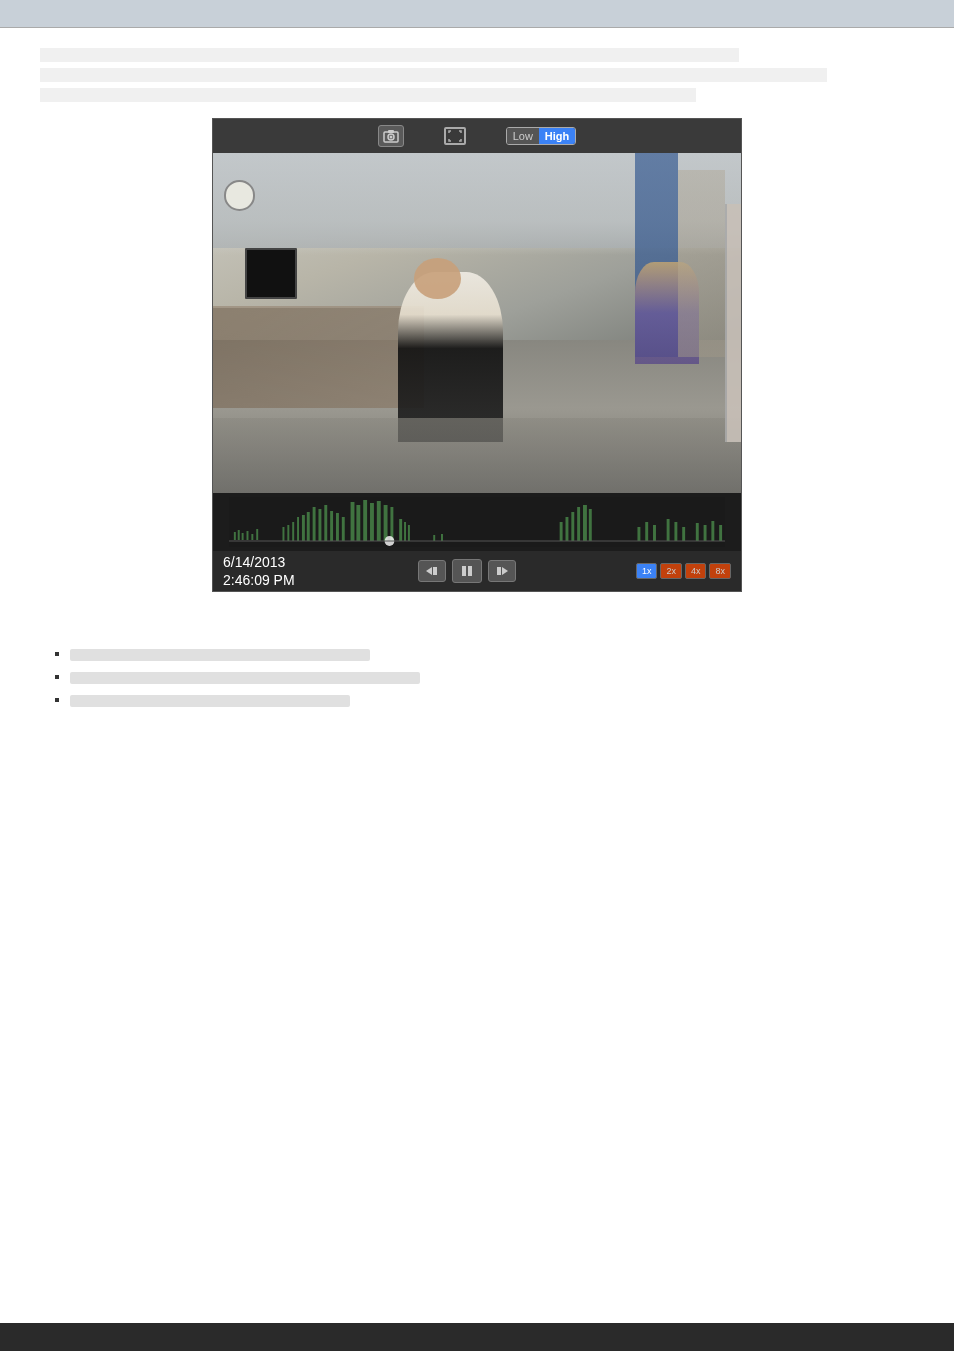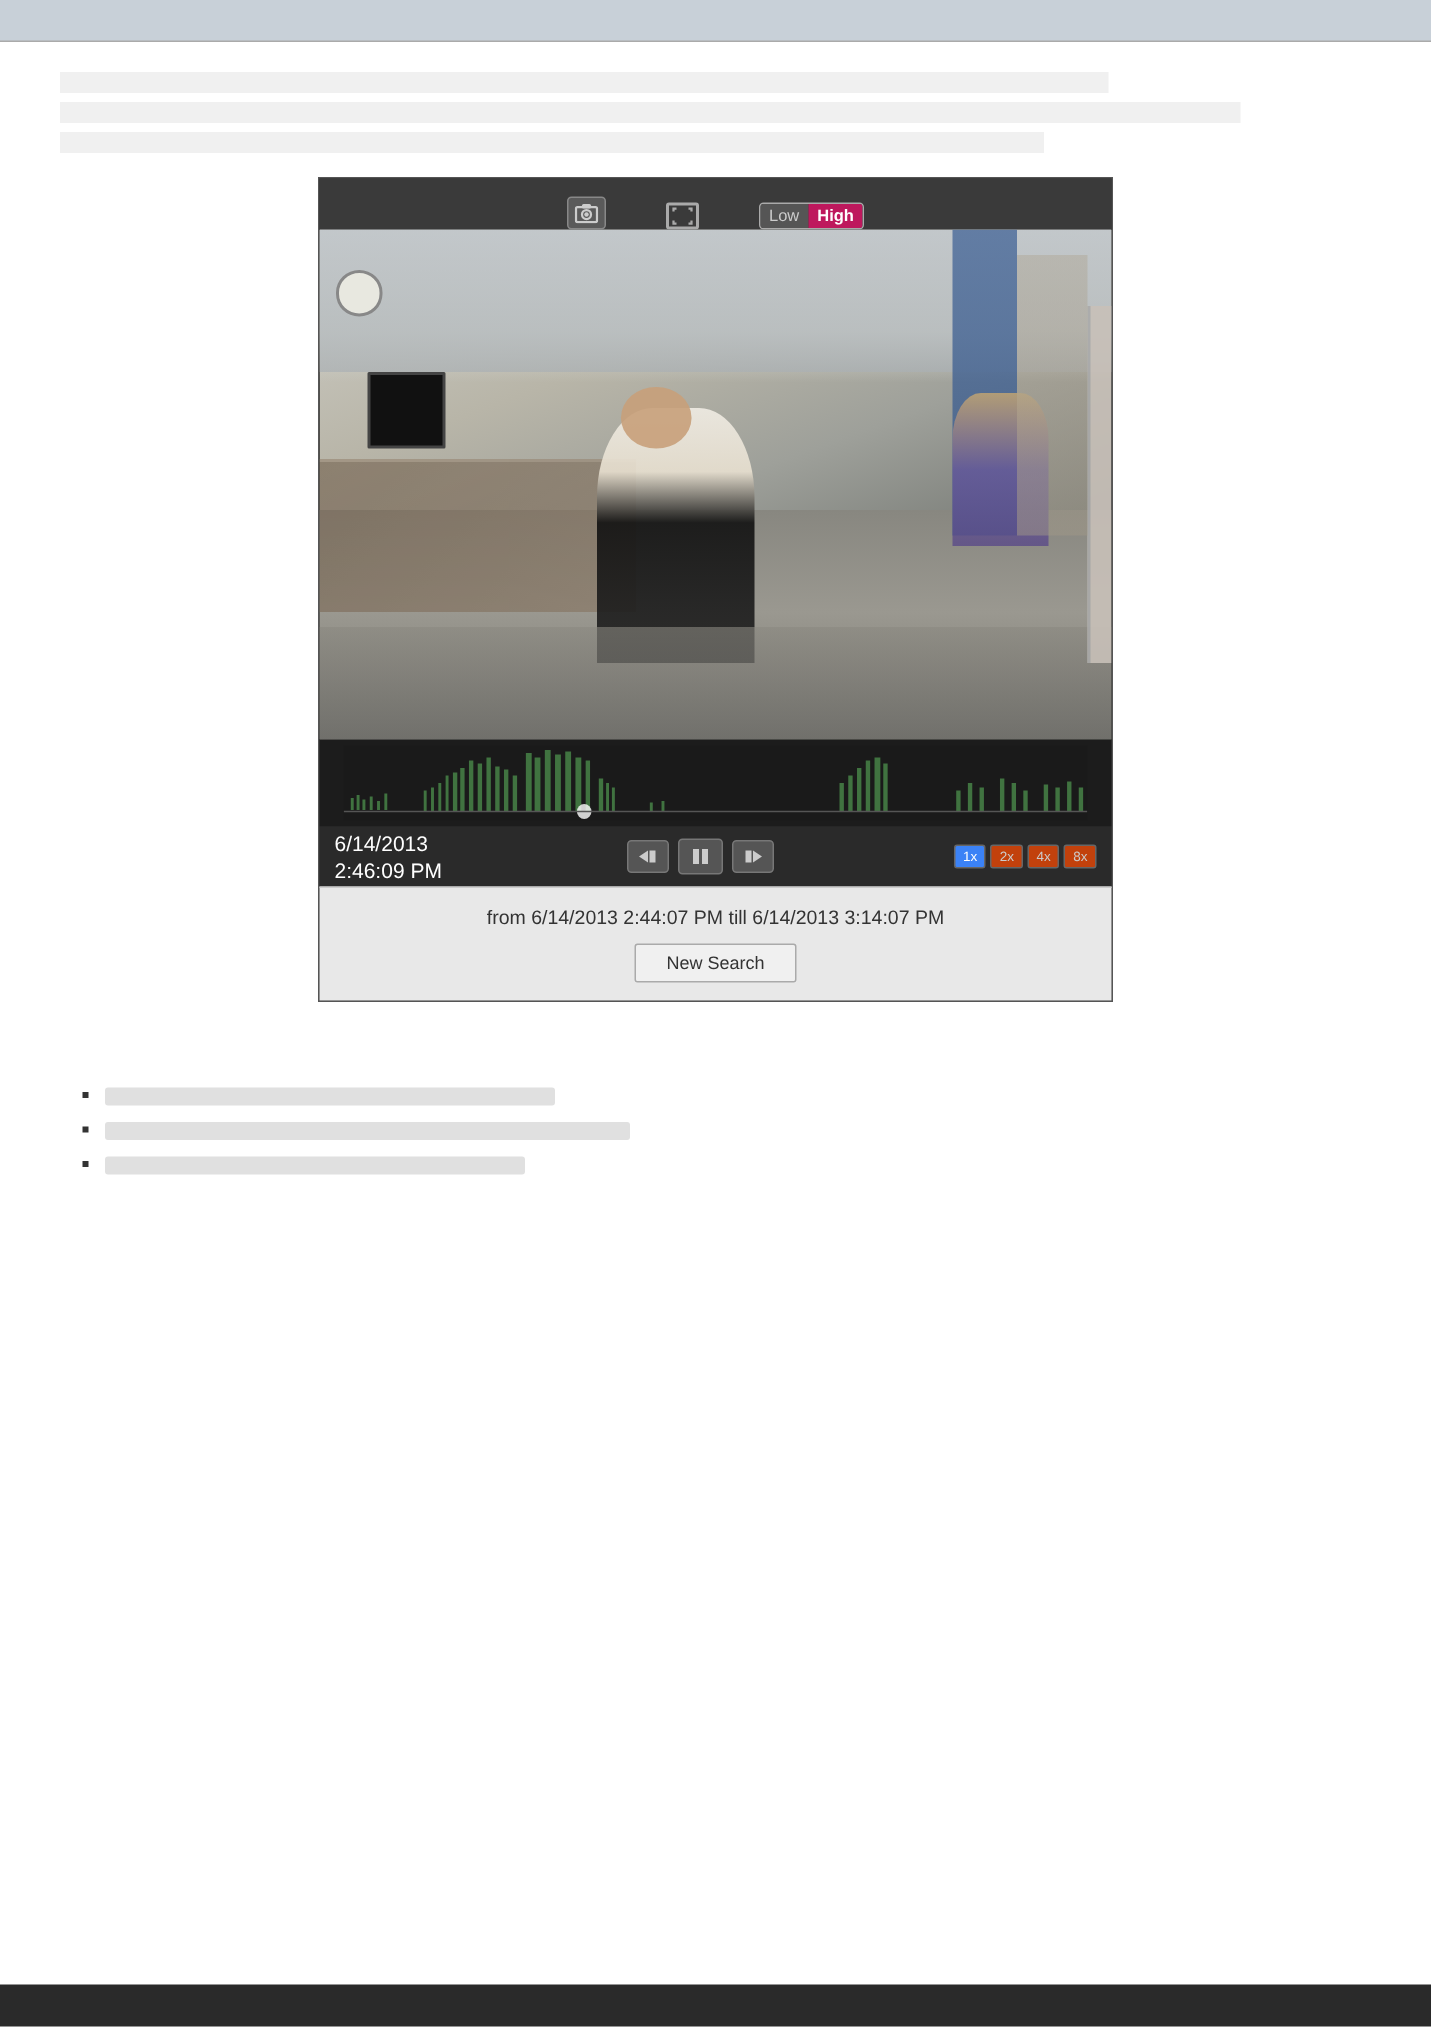--- a/index.html
+++ b/index.html
@@ -39,21 +39,21 @@
       margin: 0 auto 20px auto;
       background: #2a2a2a;
       border: 1px solid #555;
     }
 
     
     .player-toolbar {
       background: #3a3a3a;
       height: 34px;
       display: flex;
-      align-items: flex-end;
+      align-items: center;
       justify-content: center;
       gap: 40px;
       padding: 0 28px;
     }
 
     .toolbar-btn {
       color: #fff;
       cursor: pointer;
       display: flex;
       align-items: center;
@@ -91,21 +91,21 @@
     }
 
     .quality-low {
       padding: 2px 6px;
       background: #555;
       color: #ccc;
     }
 
     .quality-high {
       padding: 2px 6px;
-      background: #be185d;
+      background: #3b82f6;
       color: #fff;
       font-weight: bold;
     }
 
     
     .video-area {
       width: 100%;
       height: 340px;
       background: #1a1a1a;
       position: relative;
@@ -463,24 +463,20 @@
       </div>
 
       <div class="speed-controls">
         <div class="speed-btn active">1x</div>
         <div class="speed-btn">2x</div>
         <div class="speed-btn">4x</div>
         <div class="speed-btn">8x</div>
       </div>
     </div>
 
-    <div class="search-result-bar">
-      <div class="search-range-text">from 6/14/2013 2:44:07 PM till 6/14/2013 3:14:07 PM</div>
-      <button class="new-search-btn">New Search</button>
-    </div>
 
   </div>
 
   <div style="height: 14px;"></div>
 
   <div class="bullet-section">
     <ul>
       <li>
         <span style="display:inline-block;width:300px;height:12px;background:#e0e0e0;vertical-align:middle;border-radius:2px;"></span>
       </li>

